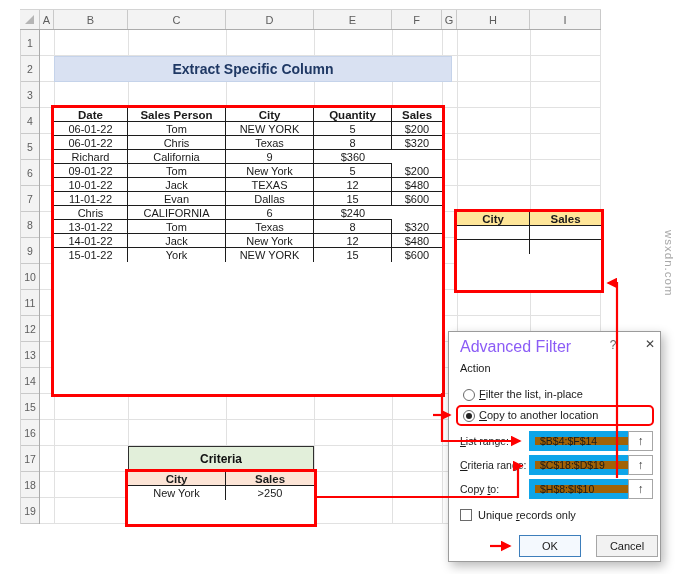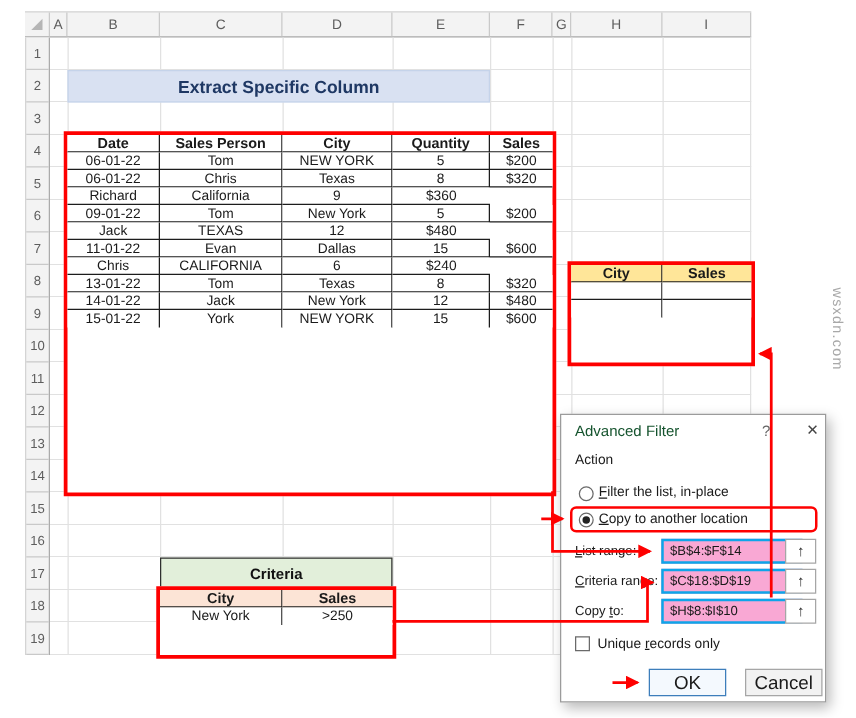--- a/index.html
+++ b/index.html
@@ -16,21 +16,21 @@
           font-size:11px;display:flex;align-items:center;justify-content:center}
   .row-strip{position:absolute;left:20px;top:30px;width:20px;height:494px;background:#F3F3F3;
              border-left:1px solid #D4D4D4;border-right:1px solid #ABABAB}
   .rowhdr{width:18px;height:26px;border-bottom:1px solid #C9C9C9;color:#5D5D5D;font-size:10.5px;
           display:flex;align-items:center;justify-content:center}
   .gridbg{position:absolute;left:40px;top:30px;width:561px;height:494px;
           background-image:repeating-linear-gradient(to bottom,transparent 0,transparent 25px,#E1E1E1 25px,#E1E1E1 26px)}
   .vline{position:absolute;top:0;width:1px;height:494px;background:#E1E1E1}
 
   
-  .title-banner{position:absolute;left:54px;top:56px;width:338px;height:26px;background:#D9E1F2;
+  .title-banner{position:absolute;left:54px;top:56px;width:398px;height:26px;background:#D9E1F2;
                 color:#1F3864;font-weight:bold;font-size:14px;display:flex;align-items:center;
                 justify-content:center;border:1px solid #C5D3EA}
   .redbox{box-sizing:content-box;position:absolute;border:3px solid #FE0000;background:#fff}
   .trow{display:grid;height:14px}
   .main .trow{grid-template-columns:74px 98px 88px 78px 50px}
   .out  .trow{grid-template-columns:73px 71px}
   .crit .trow{grid-template-columns:98px 88px}
   .tcell{border-right:1px solid #1c1c1c;border-bottom:1px solid #1c1c1c;background:#fff;
          font-size:11px;display:flex;align-items:center;justify-content:center;overflow:hidden}
   .trow .tcell:last-child{border-right:none}
@@ -40,35 +40,35 @@
   .thead .tcell{font-weight:bold;font-size:11.5px}
   .out .thead .tcell{background:#FFE699}
   .crit .thead .tcell{background:#FCE4D6}
   .crit-banner{position:absolute;left:128px;top:446px;width:186px;height:26px;background:#E2EFDA;
                border:1px solid #2f2f2f;color:#111;font-weight:bold;font-size:12px;
                display:flex;align-items:center;justify-content:center}
 
   
   .dialog{position:absolute;left:448px;top:331px;width:213px;height:231px;background:#fff;
           border:1px solid #9B9B9B;box-shadow:3px 4px 10px rgba(0,0,0,.28);z-index:5;font-size:11px}
-  .dlg-title{position:absolute;left:11px;top:6px;font-size:12px;color:#14532d}
+  .dlg-title{position:absolute;left:11px;top:6px;font-size:16px;color:#8b5cf6}
   .dlg-help{position:absolute;left:157px;top:6px;color:#666;font-size:12px;width:14px;text-align:center}
   .dlg-close{position:absolute;left:194px;top:5px;color:#444;font-size:12px;width:14px;text-align:center}
   .dlg-label{position:absolute;color:#1a1a1a}
   .fldlabel{font-size:10.5px}
   .u{text-decoration:underline}
   .radio{position:absolute;left:14px;width:12px;height:12px;border:1px solid #6a6a6a;border-radius:50%;background:#fff}
   .radio.checked::after{content:"";position:absolute;left:2px;top:2px;width:6px;height:6px;border-radius:50%;background:#222}
   .redrect{position:absolute;left:7px;top:73px;width:198px;height:21px;border:2px solid #FE0000;border-radius:5px}
-  .fld{position:absolute;left:80px;width:113px;height:20px;border:2px solid #0ea5e9;background:#f9a8d4;
+  .fld{position:absolute;left:80px;width:113px;height:20px;border:6px solid #0ea5e9;background:#a16207;
        font-size:10.5px;display:flex;align-items:center;padding-left:5px}
   .rangebtn{position:absolute;left:179px;width:25px;height:20px;border:1px solid #A6A6A6;background:#fff;
             display:flex;align-items:center;justify-content:center;font-size:12px;color:#333;font-weight:bold}
   .checkbox{position:absolute;left:11px;top:177px;width:12px;height:12px;border:1px solid #6a6a6a;background:#fff}
-  .btn{position:absolute;top:203px;width:62px;height:22px;display:flex;align-items:center;justify-content:center;font-size:15px}
+  .btn{position:absolute;top:203px;width:62px;height:22px;display:flex;align-items:center;justify-content:center;font-size:11px}
   .btn-ok{left:70px;background:#F4F9FE;border:1.5px solid #3D7EBB}
   .btn-cancel{left:147px;background:#F2F2F2;border:1px solid #A6A6A6}
 
   
   .arrows{position:absolute;left:0;top:0;z-index:10;pointer-events:none}
   .watermark{position:absolute;left:663px;top:230px;writing-mode:vertical-rl;color:#A8A8A8;
              font-size:11.5px;letter-spacing:1px}
 </style>
 </head>
 <body>
@@ -160,20 +160,21 @@
 
       <div class="trow">
         <div class="tcell">09-01-22</div>
         <div class="tcell">Tom</div>
         <div class="tcell">New York</div>
         <div class="tcell">5</div>
         <div class="tcell">$200</div>
       </div>
 
       <div class="trow">
+        <div class="tcell">10-01-22</div>
         <div class="tcell">Jack</div>
         <div class="tcell">TEXAS</div>
         <div class="tcell">12</div>
         <div class="tcell">$480</div>
       </div>
 
       <div class="trow">
         <div class="tcell">11-01-22</div>
         <div class="tcell">Evan</div>
         <div class="tcell">Dallas</div>

